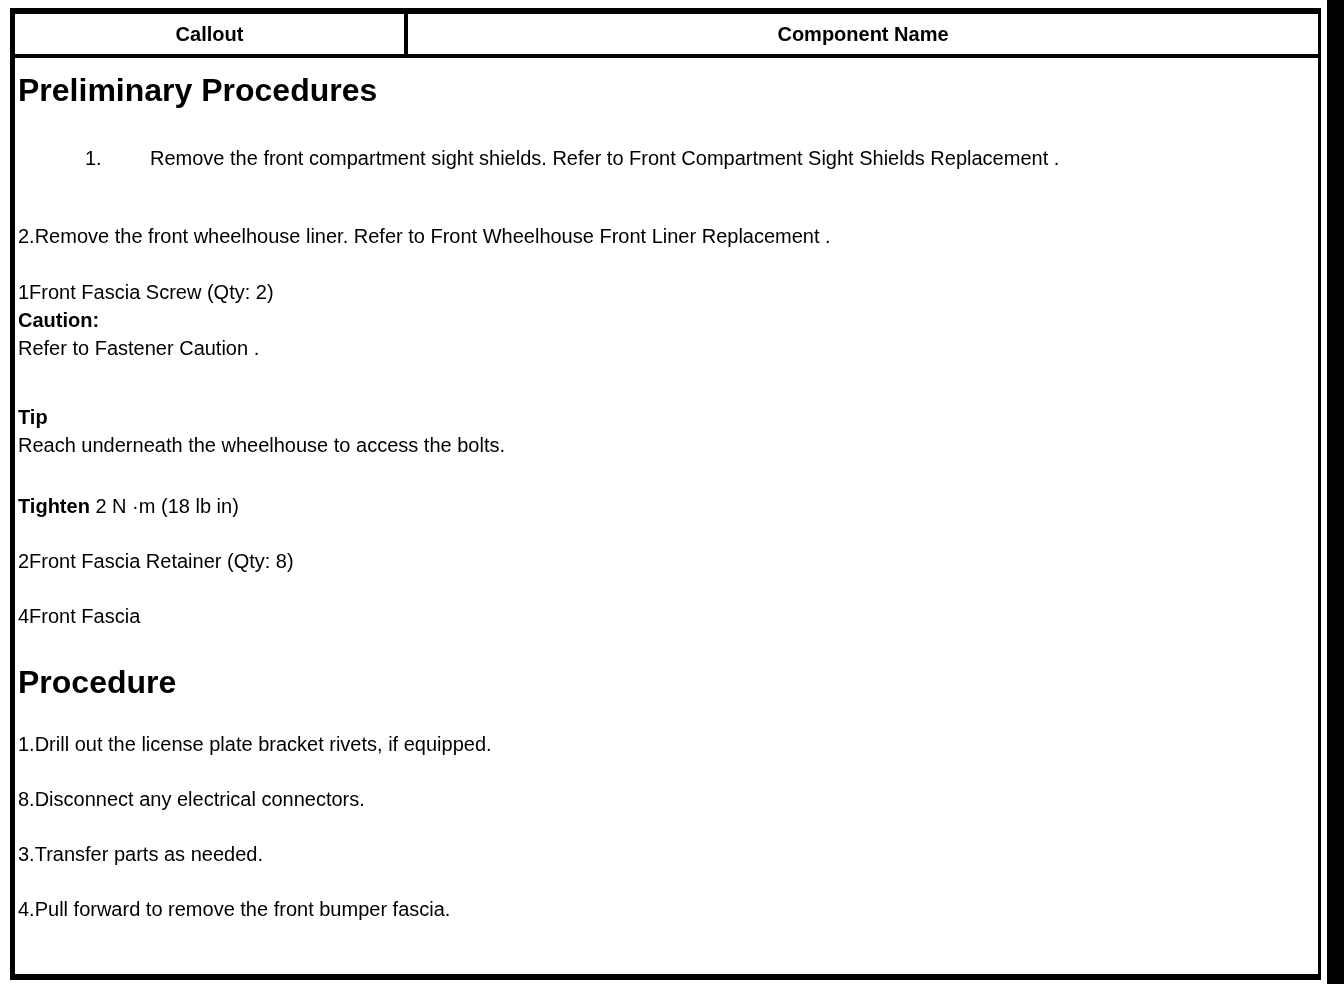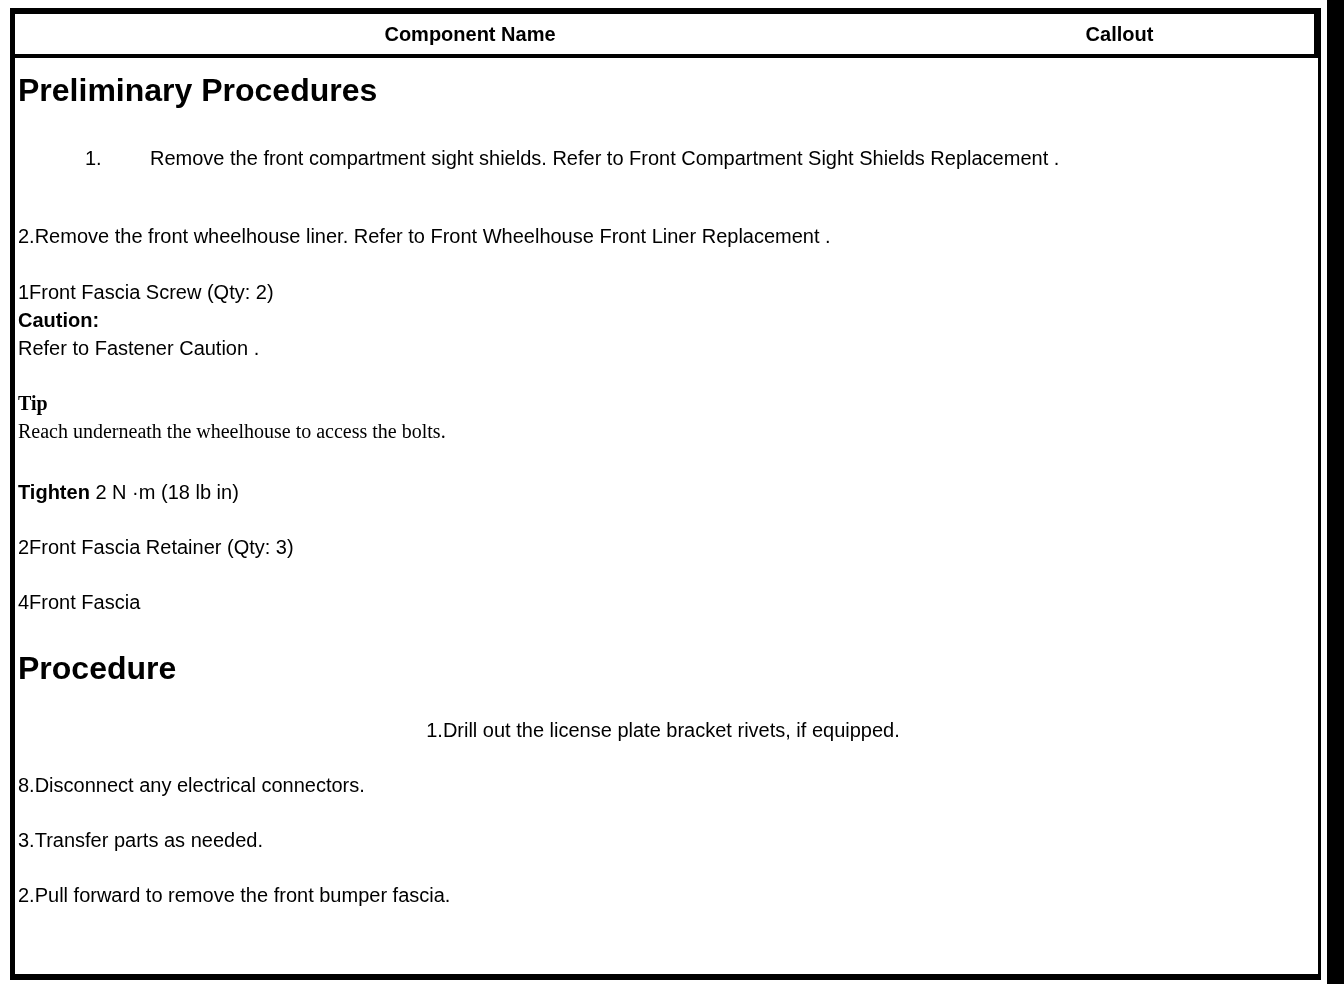--- a/index.html
+++ b/index.html
@@ -53,38 +53,38 @@
     font-weight: 700;
   }
   h2.prelim { margin: 0; }
   h2.proc   { margin-top: 34px; }
 
   .block { margin-top: 27px; }
   .step1    { margin-top: 36px; padding-left: 67px; }
   .step1 .num { display: inline-block; width: 65px; }
   .step2    { margin-top: 50px; }
   .callout1 { margin-top: 28px; }
-  .tipblock { margin-top: 27px; font-family: Liberation Serif, serif; }
+  .tipblock { margin-top: 41px; }
   .tighten1 { margin-top: 33px; }
-  .pstep1   { margin-top: 30px; text-align: center; }
+  .pstep1   { margin-top: 30px; }
 
   .bold { font-weight: 700; }
 </style>
 </head>
 <body>
 
 <div class="page">
 
   <div class="scan-strip"></div>
 
   <div class="doc">
 
     <div class="header-row">
+      <div class="header-cell c1">Callout</div>
       <div class="header-cell c2">Component Name</div>
-      <div class="header-cell c1">Callout</div>
     </div>
 
     <div class="body-cell">
 
       <h2 class="prelim">Preliminary Procedures</h2>
 
       <div class="step1"><span class="num">1.</span><span>Remove the front compartment sight shields. Refer to Front Compartment Sight Shields Replacement .</span></div>
 
       <div class="step2">2.Remove the front wheelhouse liner. Refer to Front Wheelhouse Front Liner Replacement .</div>
 
@@ -94,30 +94,30 @@
         <div>Refer to Fastener Caution .</div>
       </div>
 
       <div class="tipblock">
         <div class="bold">Tip</div>
         <div>Reach underneath the wheelhouse to access the bolts.</div>
       </div>
 
       <div class="tighten1"><span class="bold">Tighten</span><span> 2 N ·m (18 lb in)</span></div>
 
-      <div class="block">2Front Fascia Retainer (Qty: 3)</div>
+      <div class="block">2Front Fascia Retainer (Qty: 8)</div>
 
 
       <div class="block">4Front Fascia</div>
 
       <h2 class="proc">Procedure</h2>
 
       <div class="pstep1">1.Drill out the license plate bracket rivets, if equipped.</div>
 
       <div class="block">8.Disconnect any electrical connectors.</div>
 
       <div class="block">3.Transfer parts as needed.</div>
 
-      <div class="block">2.Pull forward to remove the front bumper fascia.</div>
+      <div class="block">4.Pull forward to remove the front bumper fascia.</div>
 
     </div>
   </div>
 </div>
 
 </body></html>

